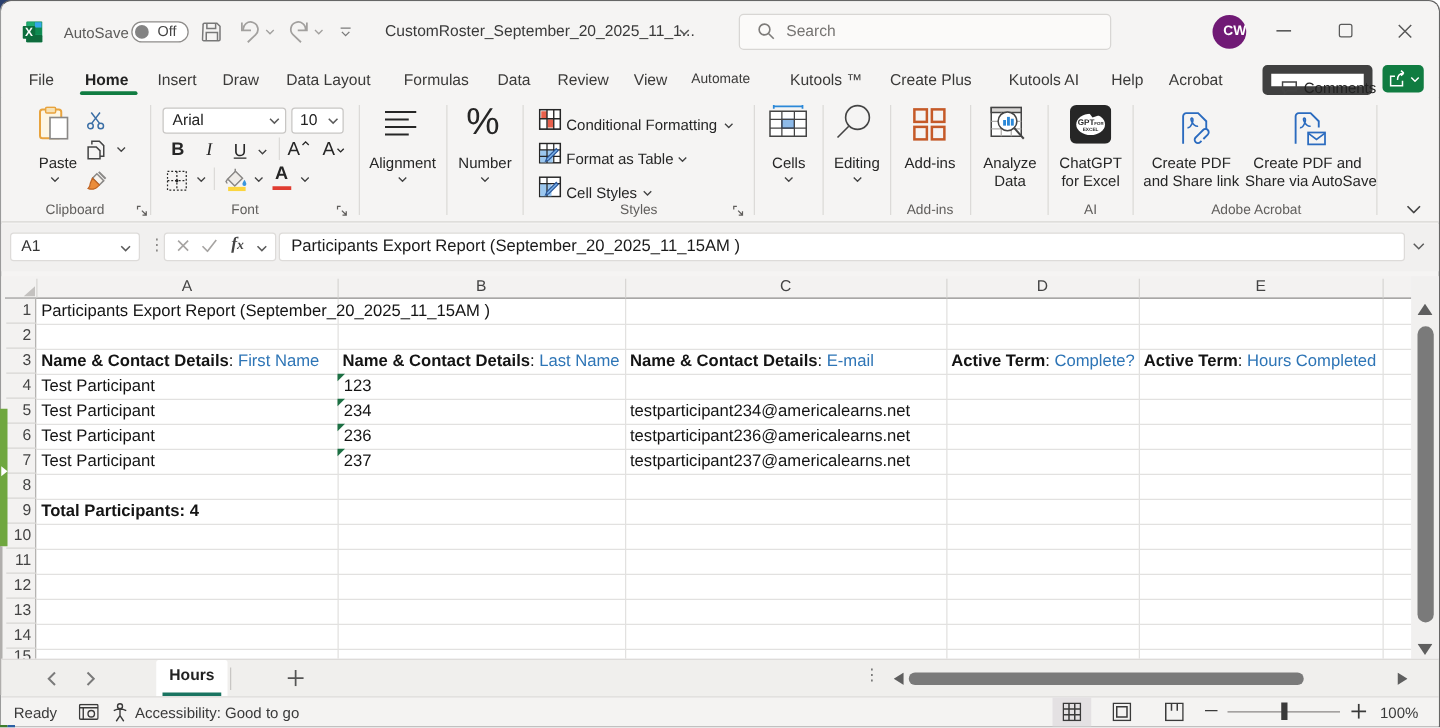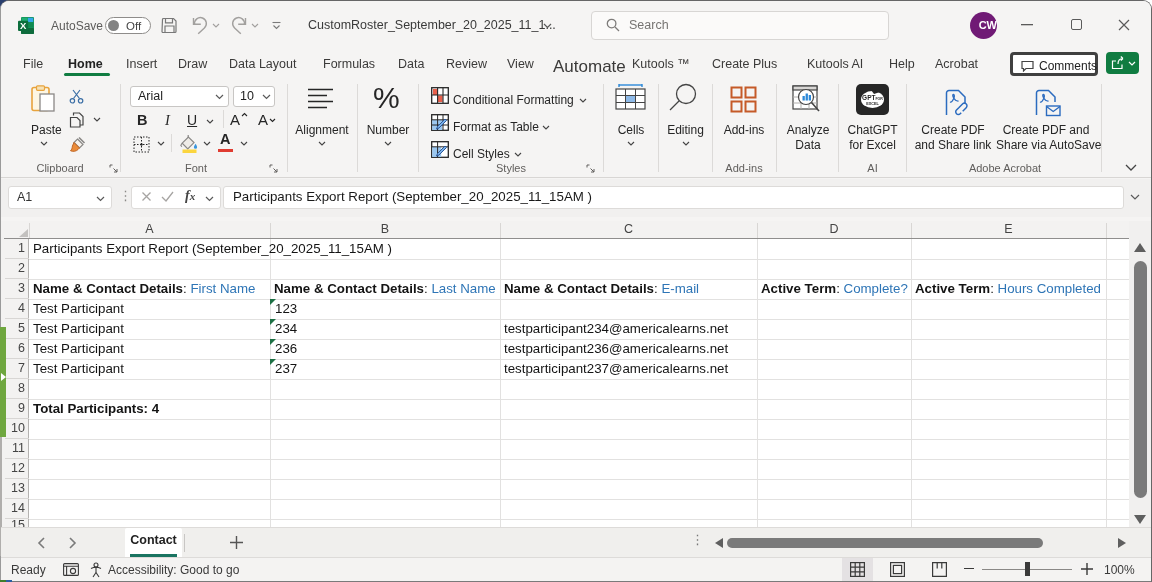--- a/index.html
+++ b/index.html
@@ -97,28 +97,28 @@
   <div class="a" style="left:22px;top:12px;font-size:12.5px">File</div>
   <div class="a" style="left:67px;top:12px;font-size:12.5px;font-weight:bold;color:#222">Home</div>
   <div class="a" style="left:63px;top:28px;width:46px;height:3px;background:#107c41;border-radius:2px"></div>
   <div class="a" style="left:125px;top:12px;font-size:12.5px">Insert</div>
   <div class="a" style="left:177px;top:12px;font-size:12.5px">Draw</div>
   <div class="a" style="left:228px;top:12px;font-size:12.5px">Data Layout</div>
   <div class="a" style="left:322px;top:12px;font-size:12.5px">Formulas</div>
   <div class="a" style="left:397px;top:12px;font-size:12.5px">Data</div>
   <div class="a" style="left:445px;top:12px;font-size:12.5px">Review</div>
   <div class="a" style="left:506px;top:12px;font-size:12.5px">View</div>
-  <div class="a" style="left:552px;top:12px;font-size:17px">Automate</div>
+  <div class="a" style="left:552px;top:12px;font-size:11px">Automate</div>
   <div class="a" style="left:631px;top:12px;font-size:12.5px">Kutools ™</div>
   <div class="a" style="left:711px;top:12px;font-size:12.5px">Create Plus</div>
   <div class="a" style="left:806px;top:12px;font-size:12.5px">Kutools AI</div>
   <div class="a" style="left:888px;top:12px;font-size:12.5px">Help</div>
   <div class="a" style="left:934px;top:12px;font-size:12.5px">Acrobat</div>
 
-  <div class="a" style="left:1009px;top:7px;width:88px;height:24px;background:#fff;border:3px solid #404040;border-radius:4px">
+  <div class="a" style="left:1009px;top:7px;width:88px;height:24px;background:#fff;border:7px solid #404040;border-radius:4px">
     <svg class="a" style="left:8px;top:5px" width="13" height="12" viewBox="0 0 13 12" fill="none" stroke="#444" stroke-width="1.2">
       <path d="M1 1.5 h11 v7 h-7 l-2.5 2.5 v-2.5 h-1.5 z"></path>
     </svg>
     <div class="a" style="left:26px;top:4px;font-size:12px;color:#222">Comments</div>
   </div>
 
   <div class="a" style="left:1105px;top:7px;width:33px;height:22px;background:#107c41;border-radius:4px">
     <svg class="a" style="left:5px;top:4px" width="14" height="14" viewBox="0 0 14 14" fill="none" stroke="#fff" stroke-width="1.2">
       <path d="M5 5 h-3.5 v7.5 h9.5 v-4"></path>
       <path d="M7 8 c0-4 2-5.5 5-5.5 m0 0 l-2.2-2 m2.2 2 l-2.2 2"></path>
@@ -494,21 +494,21 @@
 </div>
 
 <div class="a" id="tabbar" style="left:1px;top:527px;width:1150px;height:30px;background:#f0efed;border-top:1px solid #dddbd9">
   <svg class="a" style="left:36px;top:9px" width="9" height="12" viewBox="0 0 9 12" fill="none" stroke="#7a7a7a" stroke-width="1.6">
       <path d="M7 1 L2 6 l5 5"></path>
     </svg>
   <svg class="a" style="left:67px;top:9px" width="9" height="12" viewBox="0 0 9 12" fill="none" stroke="#7a7a7a" stroke-width="1.6">
       <path d="M2 1 l5 5 l-5 5"></path>
     </svg>
   <div class="a" style="left:124px;top:0;width:57px;height:30px;background:#fff;border-radius:2px 2px 0 0">
-    <div class="a" style="left:0;right:0;top:5px;text-align:center;font-size:12.5px;font-weight:bold;color:#222">Contact</div>
+    <div class="a" style="left:0;right:0;top:5px;text-align:center;font-size:12.5px;font-weight:bold;color:#222">Hours</div>
     <div class="a" style="left:5px;right:5px;bottom:1px;height:3px;background:#1a7461"></div>
   </div>
   <div class="a" style="left:183px;top:6px;width:1px;height:18px;background:#c8c6c4"></div>
   <svg class="a" style="left:229px;top:8px" width="13" height="13" viewBox="0 0 13 13" stroke="#555" stroke-width="1.4">
       <path d="M0 6.5 h13 M6.5 0 v13"></path>
     </svg>
 
   <div class="a" style="left:690px;top:4px;font-size:13px;color:#777">⋮</div>
   <svg class="a" style="left:714px;top:10px" width="8" height="10" viewBox="0 0 8 10">
       <path d="M8 0 L0 5 l8 5 z" fill="#5f5f5f"></path>

